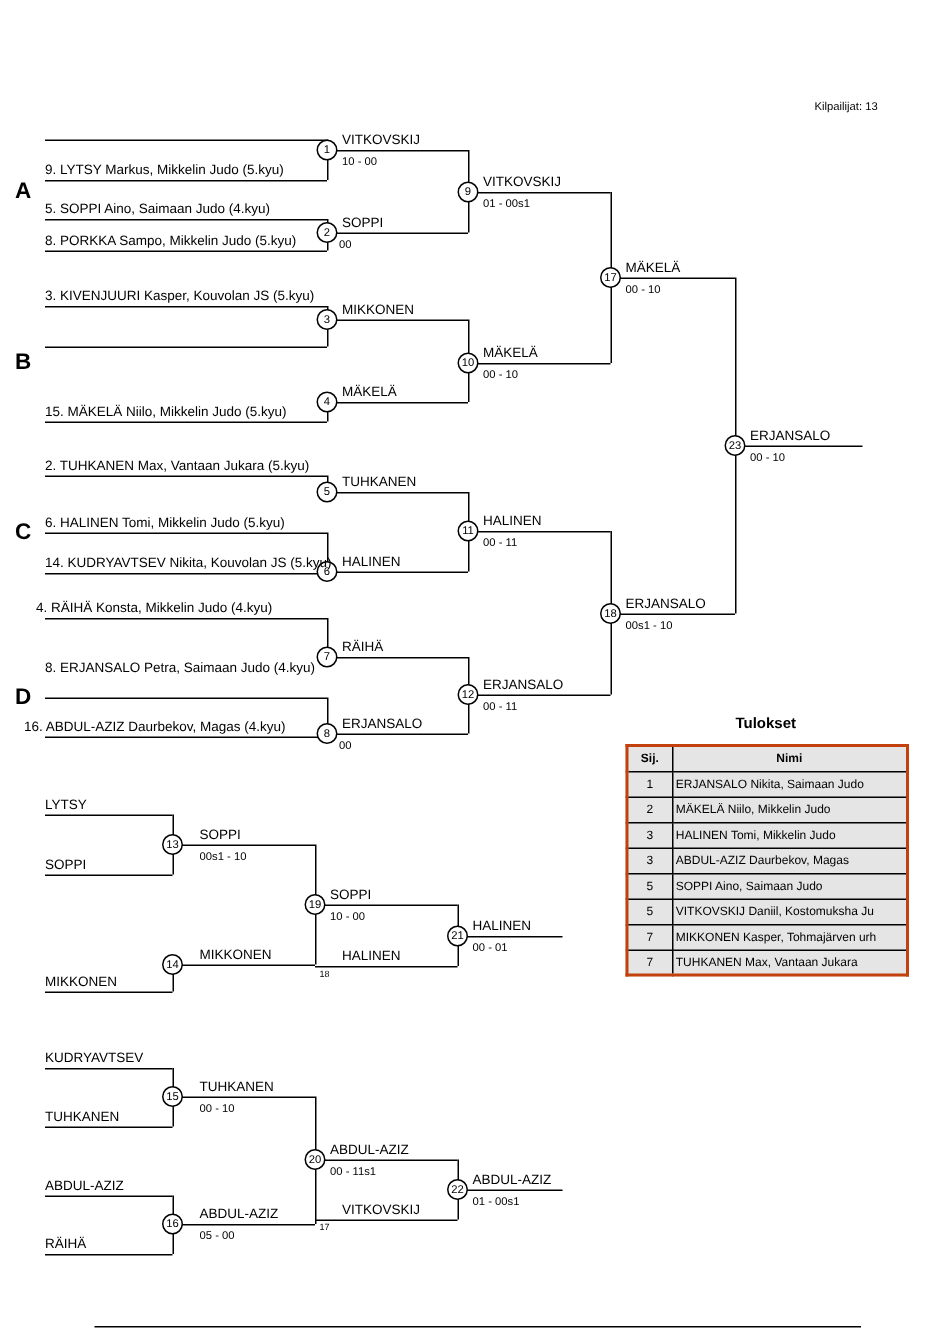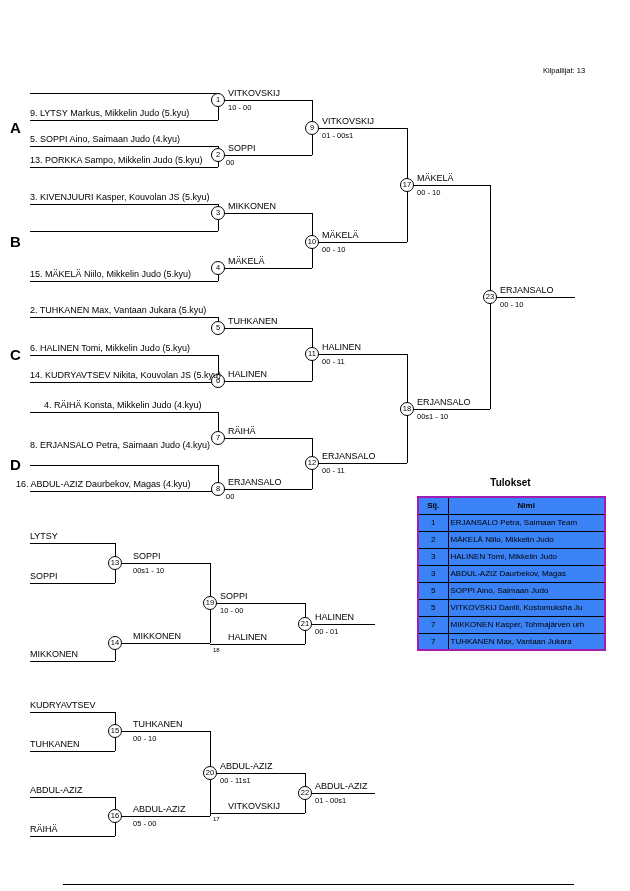--- a/index.html
+++ b/index.html
@@ -18,21 +18,21 @@
 
   .t { position:absolute; font-size:9px; line-height:11px; white-space:pre; z-index:3; }
   .s { position:absolute; font-size:7.5px; line-height:9px; white-space:pre; z-index:3; }
   .tiny { position:absolute; font-size:6px; line-height:7px; z-index:3; }
 
   .c { position:absolute; width:14px; height:14px; border:1px solid #000; border-radius:50%;
        background:#fff; font-size:7.5px; line-height:12px; text-align:center; z-index:2; }
 
   .res-title { position:absolute; font-size:10px; font-weight:bold; text-align:center; z-index:3; }
   table.res { position:absolute; border-collapse:collapse; table-layout:fixed;
-              font-size:8px; background:#3b82f6; border:2px solid #a21caf; z-index:3; }
+              font-size:8px; background:#e5e5e5; border:2px solid #c2410c; z-index:3; }
   table.res th, table.res td { border:1px solid #000; height:17px; overflow:hidden;
                                white-space:nowrap; padding:0 2px; }
   table.res th { font-weight:bold; text-align:center; }
   td.sij { text-align:center; }
   td.nimi { text-align:left; }
 </style>
 </head>
 <body>
 
 <div id="page">
@@ -42,34 +42,34 @@
   <div class="sec" style="left:10px;top:119px">A</div>
   <div class="sec" style="left:10px;top:233px">B</div>
   <div class="sec" style="left:10px;top:346px">C</div>
   <div class="sec" style="left:10px;top:456px">D</div>
 
   <div class="h" style="left:30px;top:93px;width:188px"></div>
   <div class="t" style="left:30px;top:108px">9. LYTSY Markus, Mikkelin Judo (5.kyu)</div>
   <div class="h" style="left:30px;top:120px;width:188px"></div>
   <div class="t" style="left:30px;top:134px">5. SOPPI Aino, Saimaan Judo (4.kyu)</div>
   <div class="h" style="left:30px;top:146px;width:188px"></div>
-  <div class="t" style="left:30px;top:155px">13. PORKKA Sampo, Mikkelin Judo (5.kyu)</div>
+  <div class="t" style="left:30px;top:155px">8. PORKKA Sampo, Mikkelin Judo (5.kyu)</div>
   <div class="h" style="left:30px;top:167px;width:188px"></div>
   <div class="t" style="left:30px;top:192px">3. KIVENJUURI Kasper, Kouvolan JS (5.kyu)</div>
   <div class="h" style="left:30px;top:204px;width:188px"></div>
   <div class="h" style="left:30px;top:231px;width:188px"></div>
   <div class="t" style="left:30px;top:269px">15. MÄKELÄ Niilo, Mikkelin Judo (5.kyu)</div>
   <div class="h" style="left:30px;top:281px;width:188px"></div>
   <div class="t" style="left:30px;top:305px">2. TUHKANEN Max, Vantaan Jukara (5.kyu)</div>
   <div class="h" style="left:30px;top:317px;width:188px"></div>
   <div class="t" style="left:30px;top:343px">6. HALINEN Tomi, Mikkelin Judo (5.kyu)</div>
   <div class="h" style="left:30px;top:355px;width:188px"></div>
   <div class="t" style="left:30px;top:370px">14. KUDRYAVTSEV Nikita, Kouvolan JS (5.kyu)</div>
   <div class="h" style="left:30px;top:382px;width:188px"></div>
-  <div class="t" style="left:44px;top:400px">4. RÄIHÄ Konsta, Mikkelin Judo (4.kyu)</div>
+  <div class="t" style="left:24px;top:400px">4. RÄIHÄ Konsta, Mikkelin Judo (4.kyu)</div>
   <div class="h" style="left:30px;top:412px;width:188px"></div>
   <div class="t" style="left:30px;top:440px">8. ERJANSALO Petra, Saimaan Judo (4.kyu)</div>
   <div class="h" style="left:30px;top:465px;width:188px"></div>
   <div class="t" style="left:16px;top:479px">16. ABDUL-AZIZ Daurbekov, Magas (4.kyu)</div>
   <div class="h" style="left:30px;top:491px;width:188px"></div>
 
   <div class="v" style="left:218px;top:93px;height:27px"></div>
   <div class="h" style="left:218px;top:100px;width:94px"></div>
   <div class="c" style="left:211px;top:93px">1</div>
   <div class="t" style="left:228px;top:88px">VITKOVSKIJ</div>
@@ -231,21 +231,21 @@
       </colgroup>
     <thead>
       <tr>
         <th>Sij.</th>
         <th>Nimi</th>
       </tr>
     </thead>
     <tbody>
       <tr>
         <td class="sij">1</td>
-        <td class="nimi">ERJANSALO Petra, Saimaan Team</td>
+        <td class="nimi">ERJANSALO Nikita, Saimaan Judo</td>
       </tr>
       <tr>
         <td class="sij">2</td>
         <td class="nimi">MÄKELÄ Niilo, Mikkelin Judo</td>
       </tr>
       <tr>
         <td class="sij">3</td>
         <td class="nimi">HALINEN Tomi, Mikkelin Judo</td>
       </tr>
       <tr>

